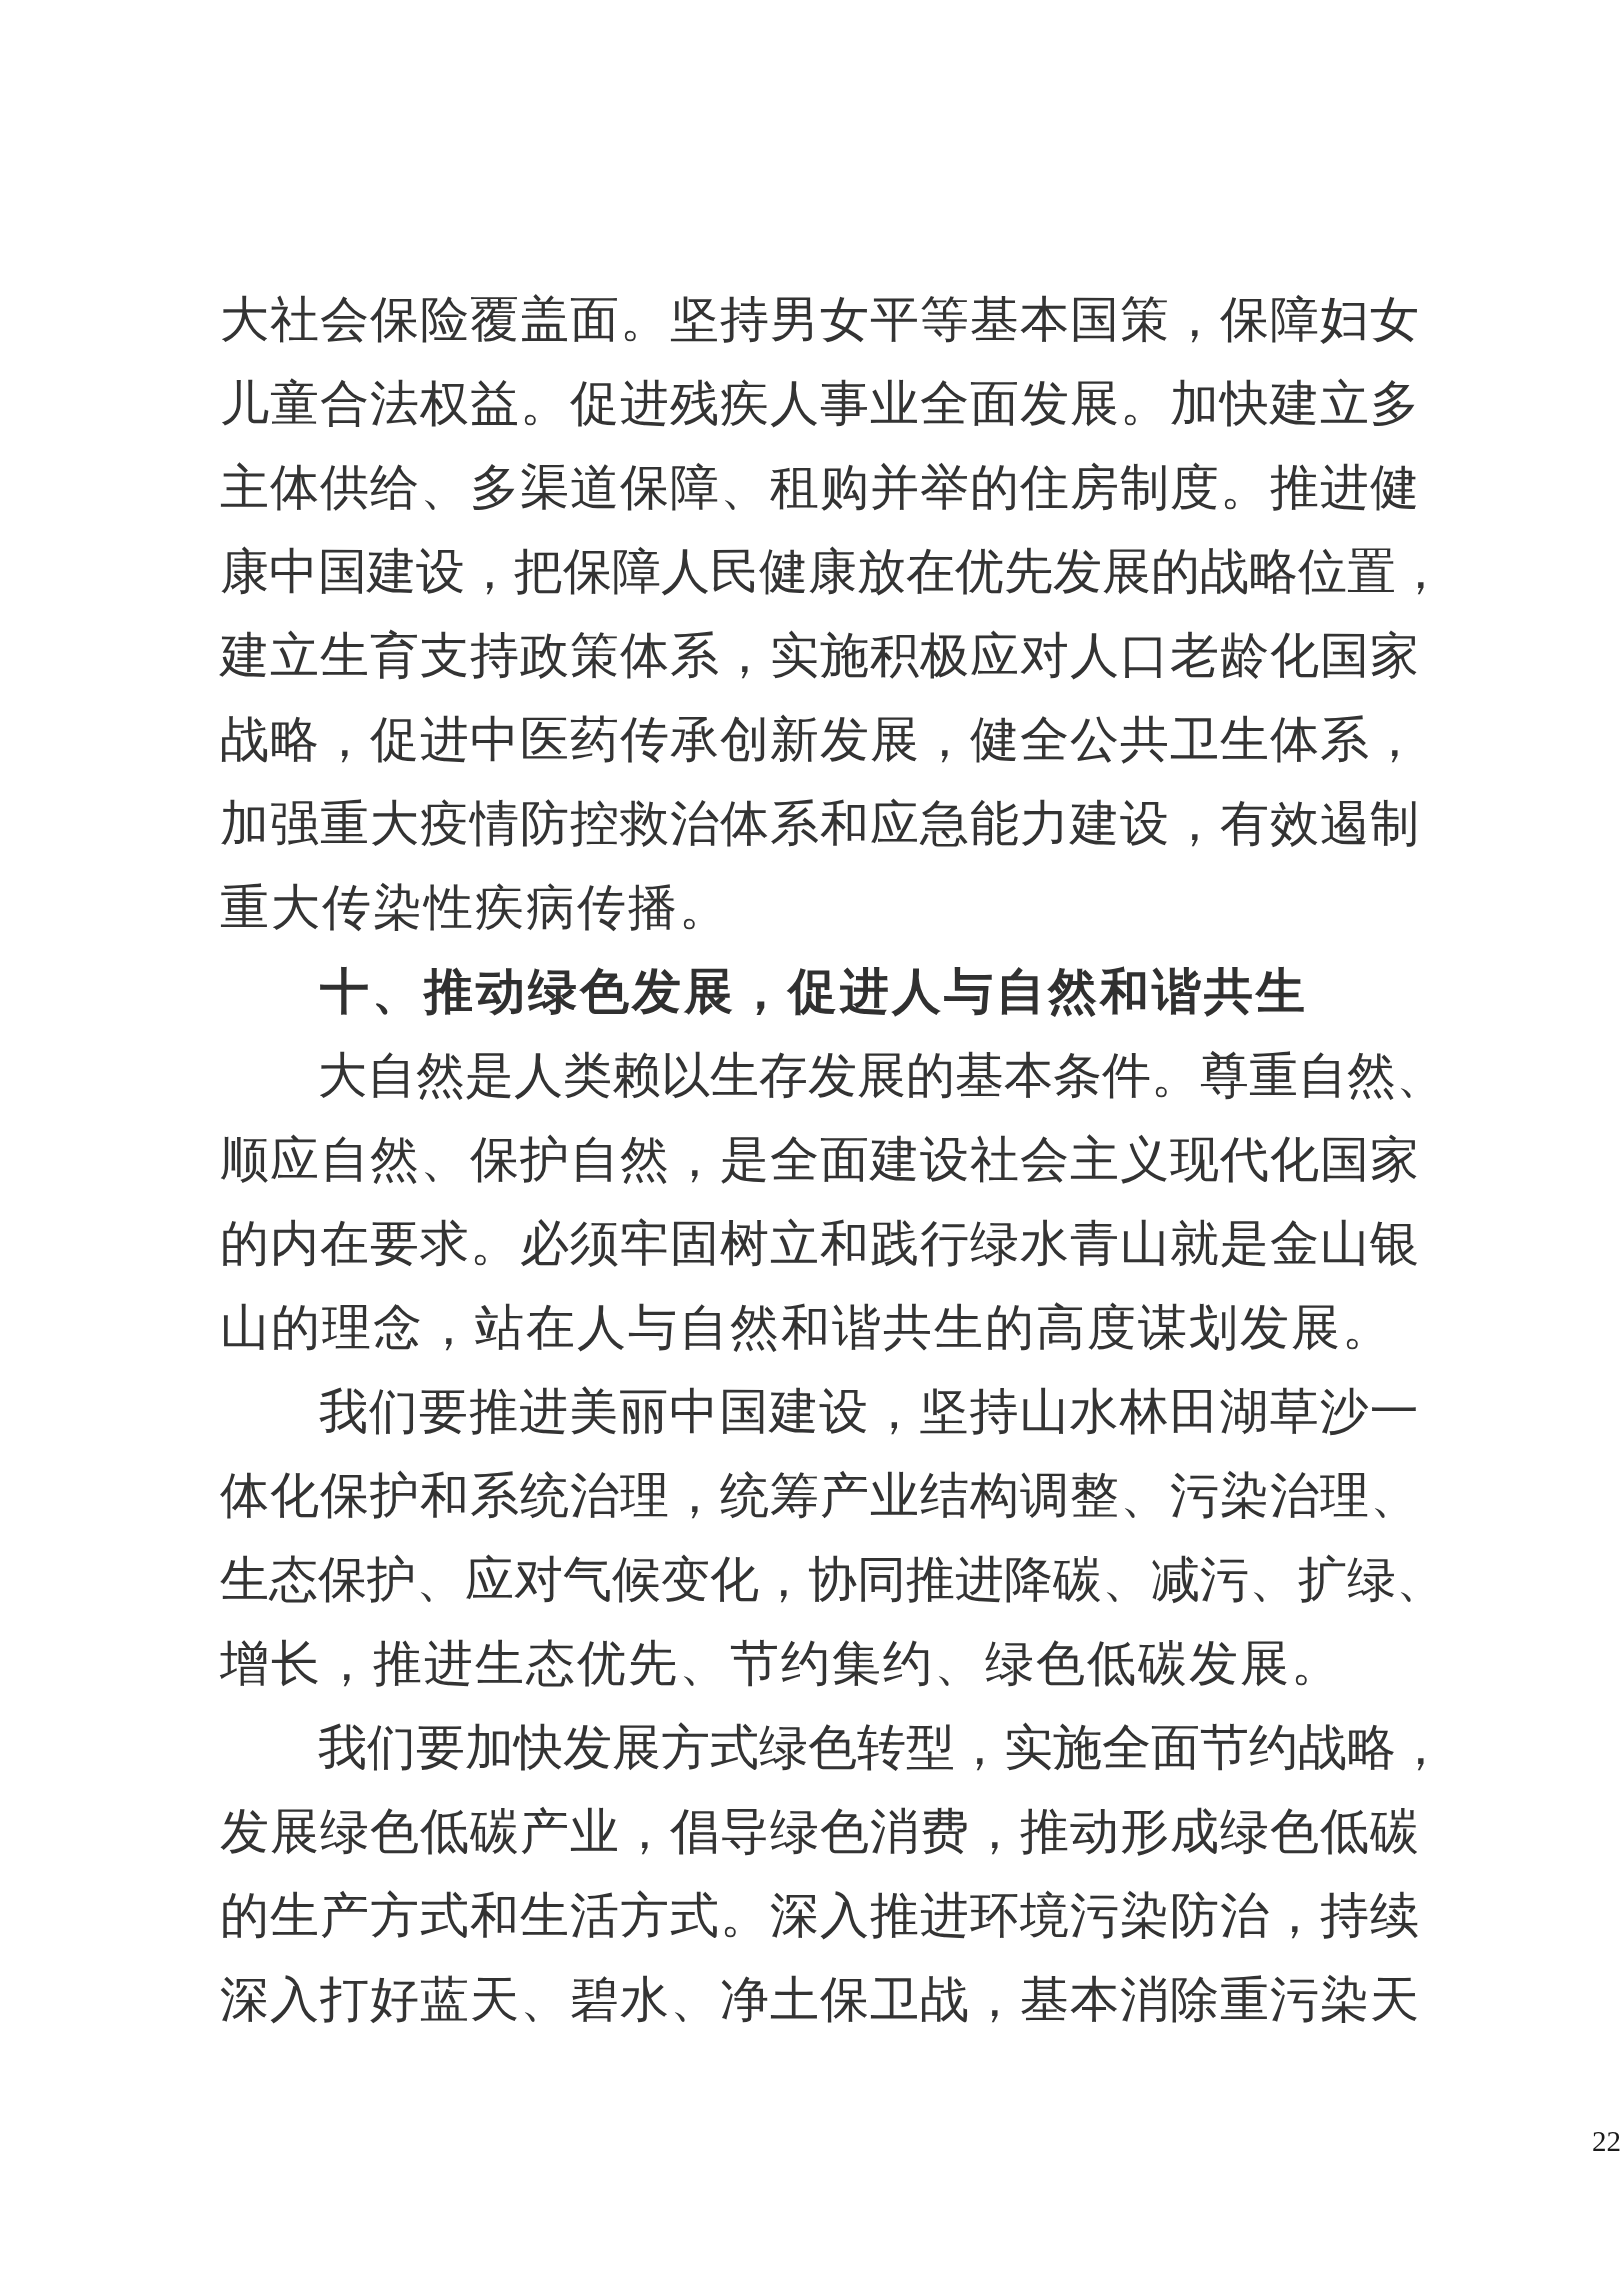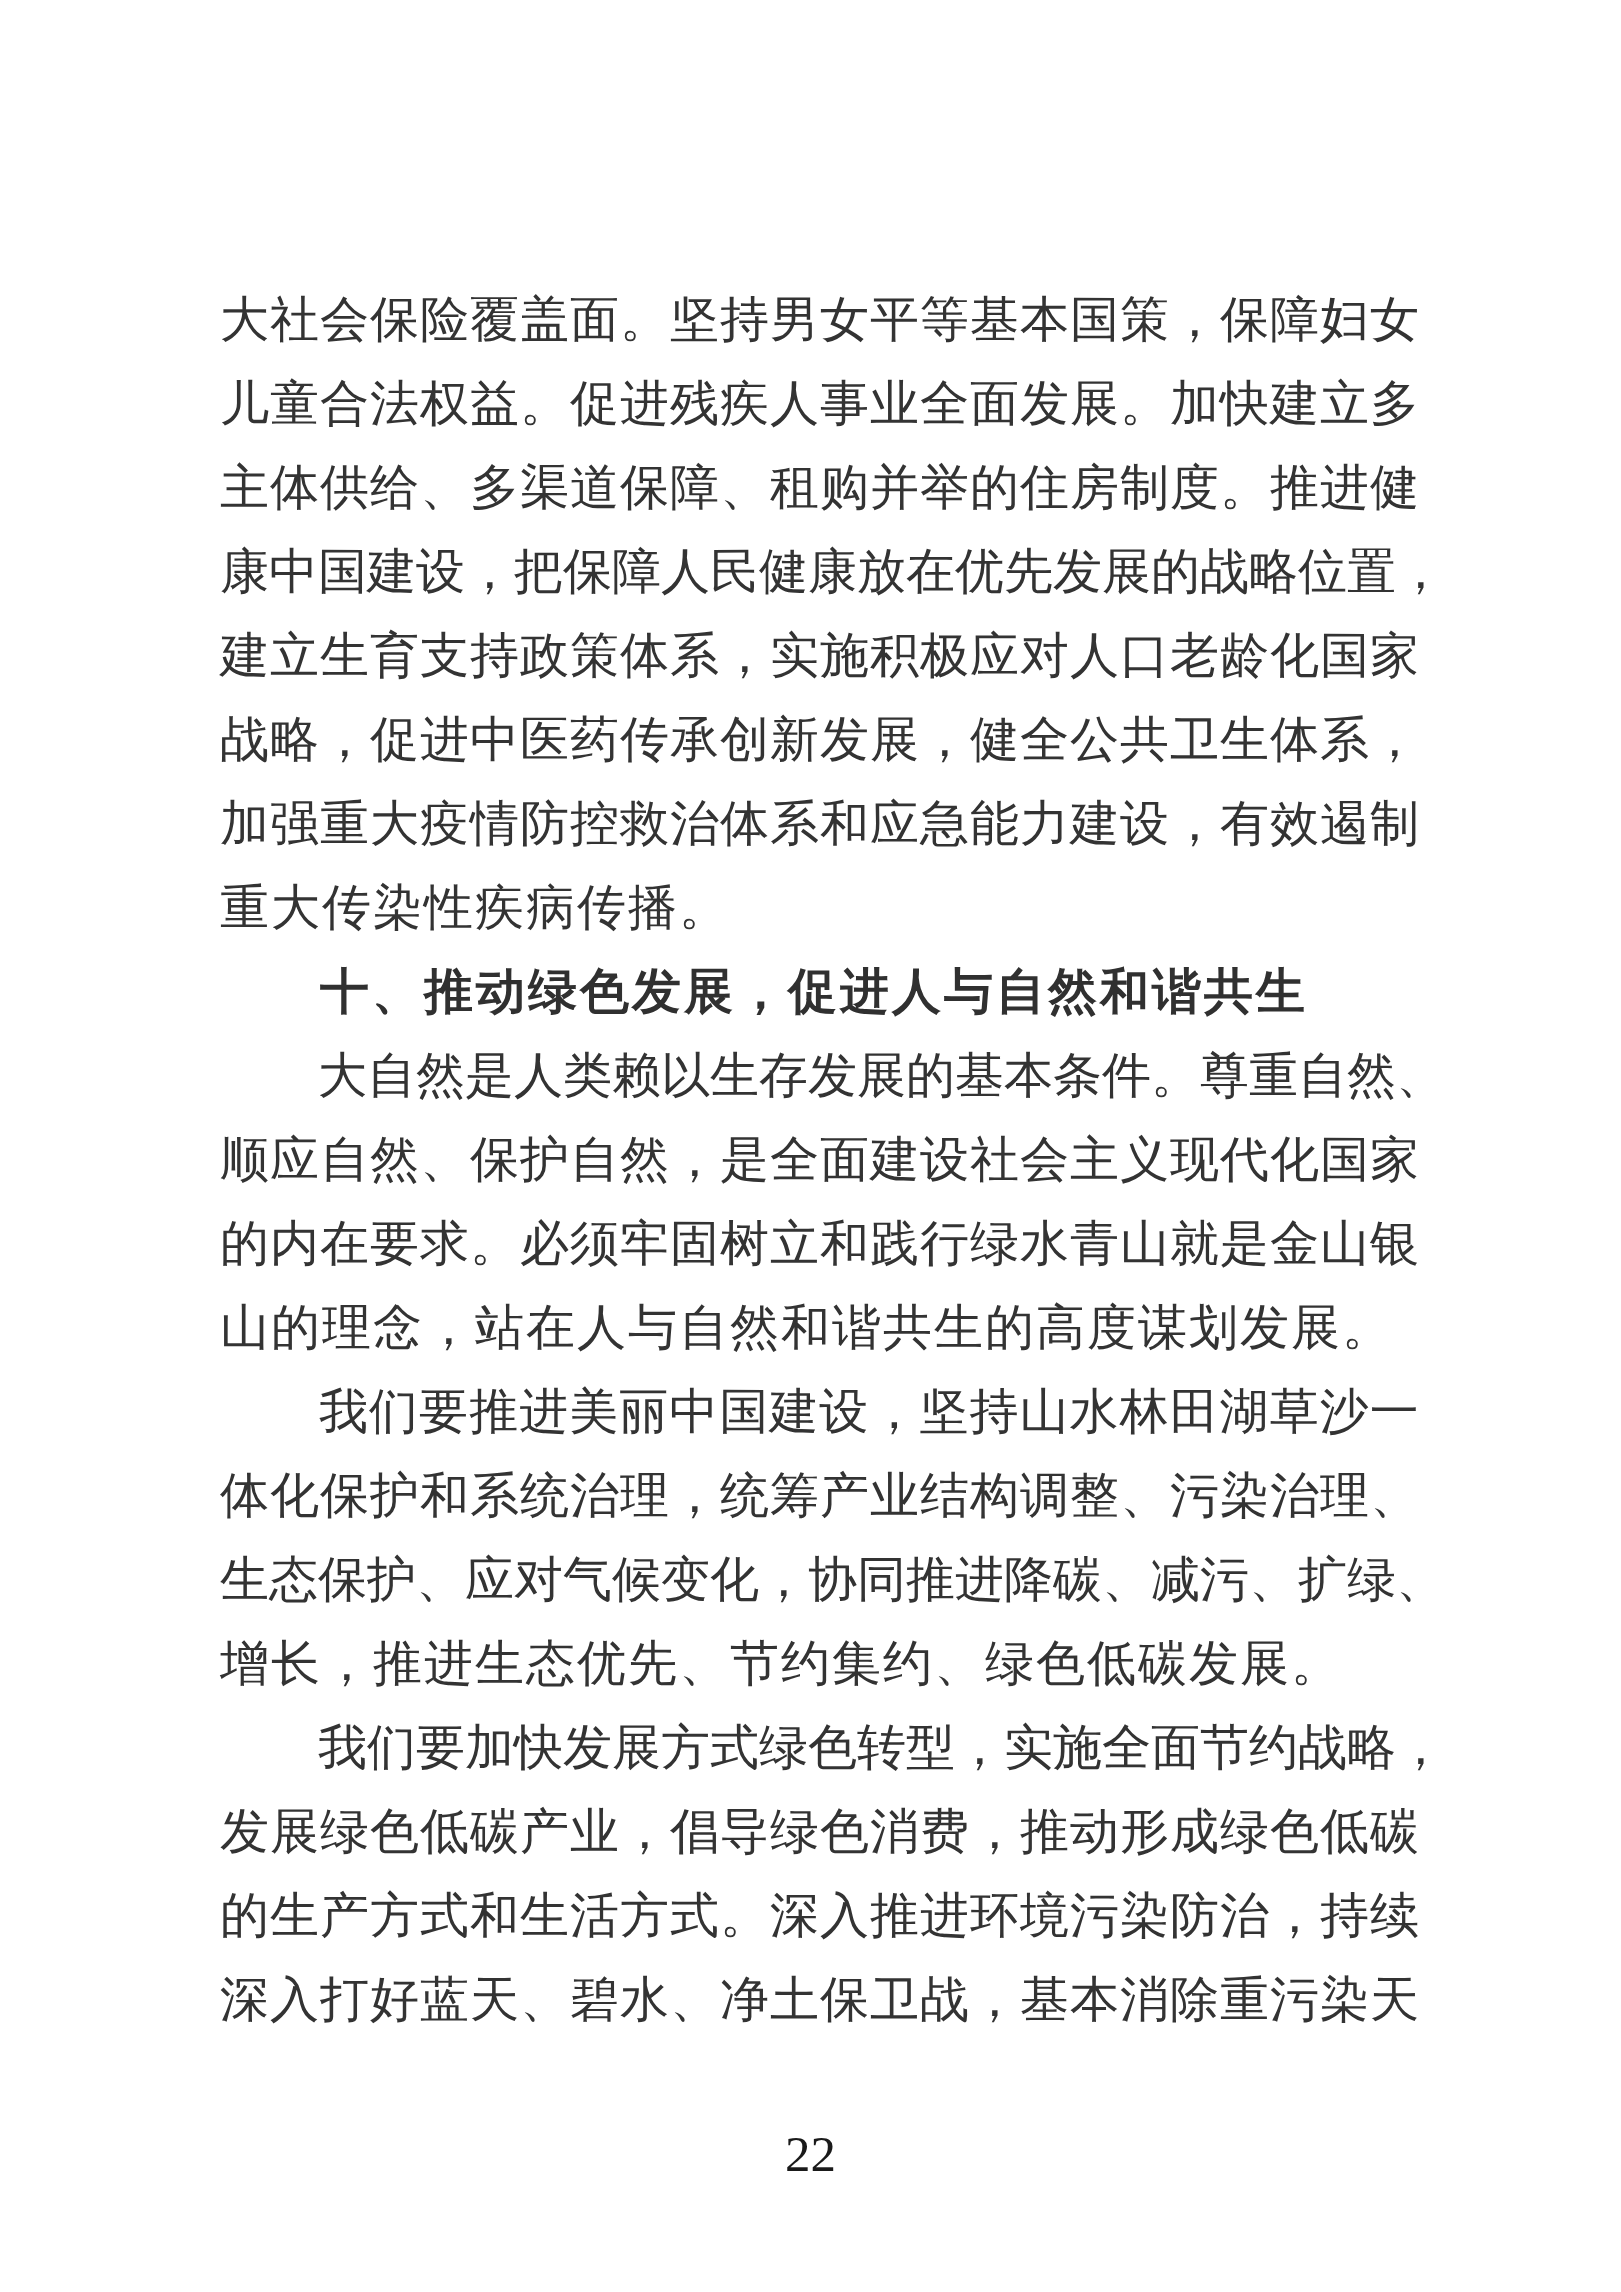--- a/index.html
+++ b/index.html
@@ -46,22 +46,22 @@
     flex: 0 0 98px;
   }
   .char {
     display: inline-block;
   }
   .page-number {
     position: absolute;
     top: 2125px;
     left: 0;
     width: 100%;
-    text-align: center;
-    font-size: 51px;
+    text-align: right;
+    font-size: 29px;
     color: #1a1a1a;
     font-family: "Liberation Serif", serif;
   }
 </style>
 </head>
 <body>
 
 <div class="page">
   <div class="text-block" id="text-block">
       <div class="line justify"><span class="char">大</span><span class="char">社</span><span class="char">会</span><span class="char">保</span><span class="char">险</span><span class="char">覆</span><span class="char">盖</span><span class="char">面</span><span class="char">。</span><span class="char">坚</span><span class="char">持</span><span class="char">男</span><span class="char">女</span><span class="char">平</span><span class="char">等</span><span class="char">基</span><span class="char">本</span><span class="char">国</span><span class="char">策</span><span class="char">，</span><span class="char">保</span><span class="char">障</span><span class="char">妇</span><span class="char">女</span></div>

